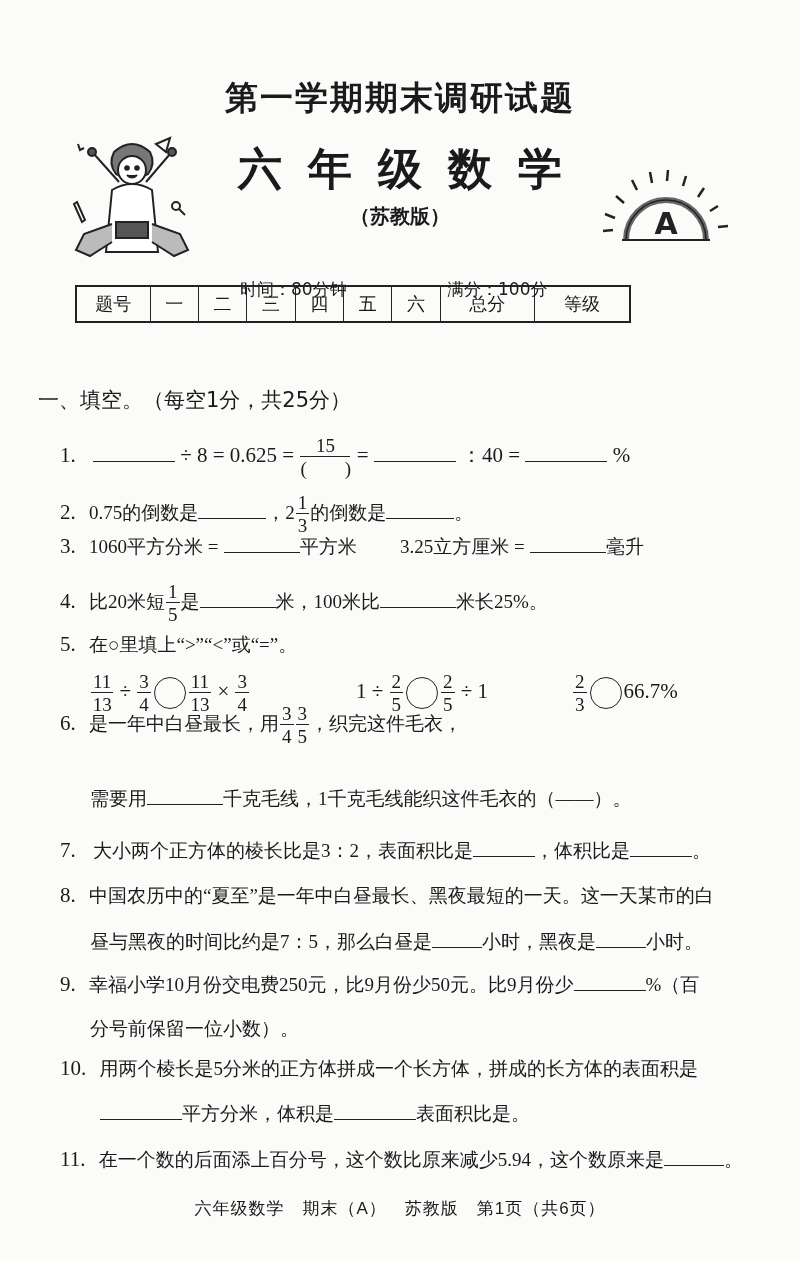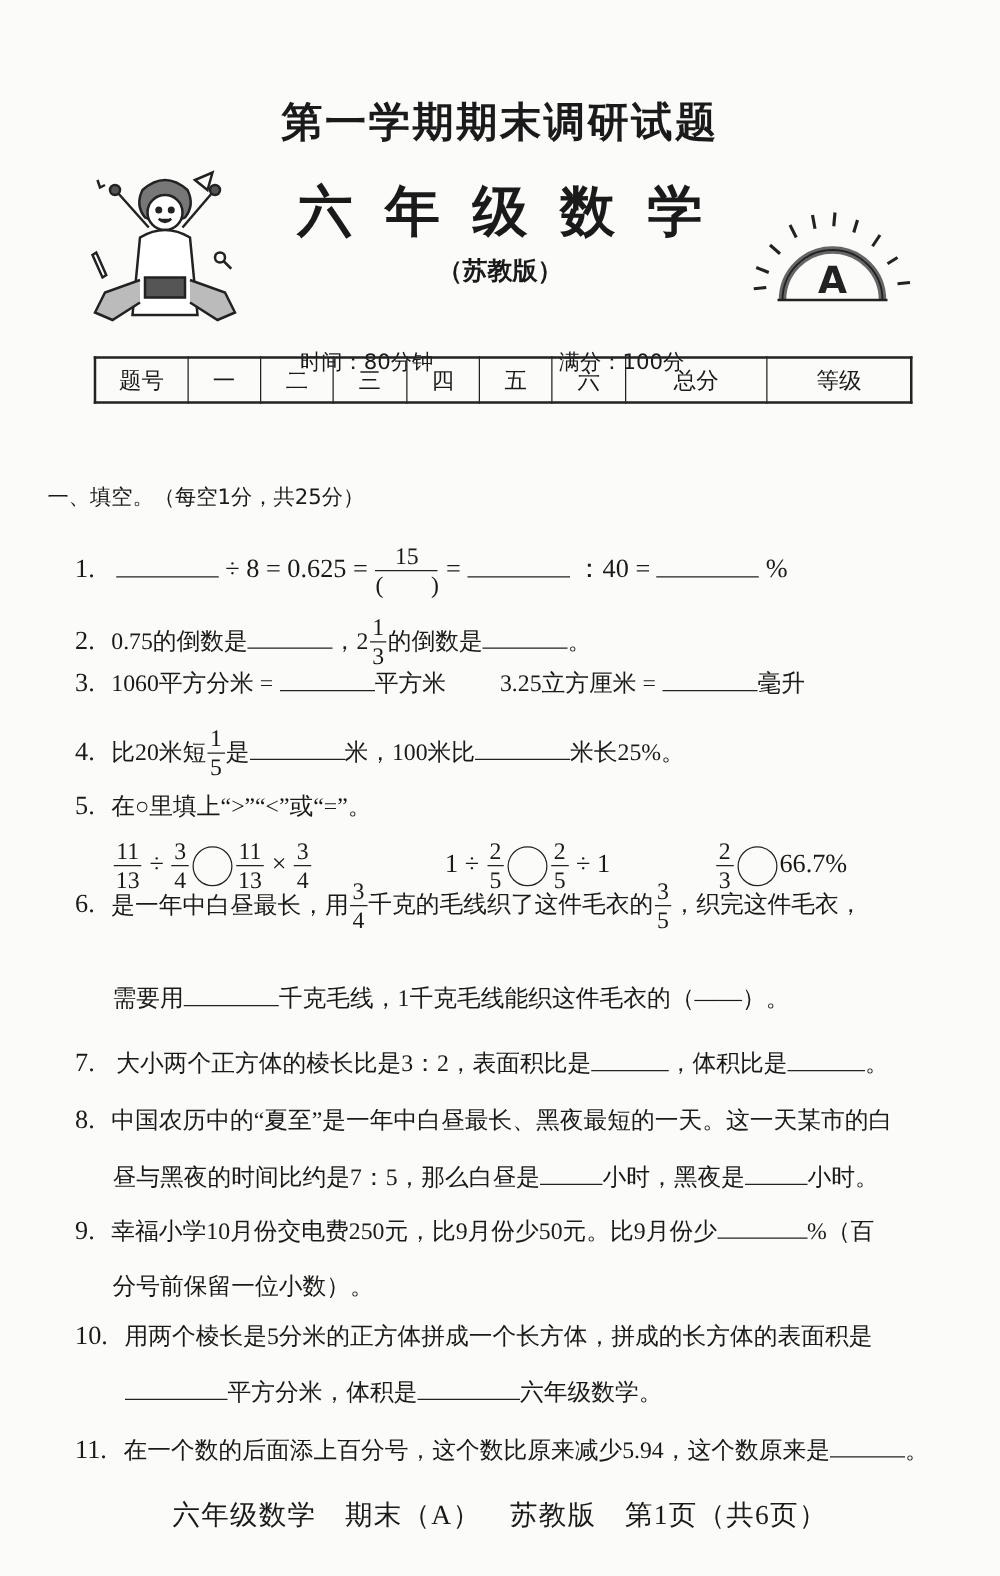--- a/index.html
+++ b/index.html
@@ -6,34 +6,34 @@
   html, body { width: 800px; height: 1261px; background: #fbfbf9; overflow: hidden; }
   body { position: relative; font-family: "Liberation Serif", "DejaVu Serif", serif; color: #1a1a1a; }
   .abs { position: absolute; }
   .exam-title { left: 0; width: 800px; top: 76px; text-align: center; font-size: 33px; font-weight: bold; letter-spacing: 2px; font-family: "DejaVu Serif", serif; }
   .subject-title { left: 0; width: 800px; top: 140px; text-align: center; font-size: 44px; font-weight: bold; letter-spacing: 26px; font-family: "DejaVu Sans", sans-serif; padding-left: 26px; }
   .edition { left: 0; width: 800px; top: 203px; text-align: center; font-size: 20px; font-weight: bold; font-family: "DejaVu Sans", sans-serif; }
   .meta-line { top: 243px; font-size: 17px; font-family: "DejaVu Sans", sans-serif; margin-top: 35px; }
   .mascot { left: 64px; top: 134px; width: 135px; height: 135px; }
   .badge { left: 598px; top: 168px; width: 136px; height: 80px; }
 
-  .score-table { left: 75px; top: 285px; width: 655px; border-collapse: collapse; border: 2px solid #222; }
+  .score-table { left: 75px; top: 285px; width: 556px; border-collapse: collapse; border: 2px solid #222; }
   .score-table td { border: 1.5px solid #222; text-align: center; font-size: 18px; height: 36px; }
   .score-table tr:nth-child(2) td { height: 44px; }
   .score-table td:first-child { width: 74px; }
 
-  .section-heading { left: 38px; top: 386px; font-size: 17px; font-family: "DejaVu Sans", sans-serif; }
+  .section-heading { left: 38px; top: 386px; font-size: 21px; font-family: "DejaVu Sans", sans-serif; }
   .q { font-size: 21px; white-space: nowrap; font-family: "Liberation Serif", serif; }
   .q .cn { font-family: Liberation Serif, serif; font-size: 19px; }
   .blank { display: inline-block; border-bottom: 1.5px solid #222; height: 18px; vertical-align: baseline; }
   .frac { display: inline-block; vertical-align: middle; text-align: center; line-height: 1; font-size: 19px; margin: 0 1px; }
   .frac .num { display: block; border-bottom: 1.5px solid #222; padding: 0 2px 1px; }
   .frac .den { display: block; padding-top: 2px; }
   .circle { display: inline-block; width: 32px; height: 32px; border: 1.5px solid #222; border-radius: 50%; vertical-align: middle; margin: 0 2px; }
-  .footer { left: 0; width: 800px; top: 1197px; text-align: center; font-size: 22px; font-family: Liberation Serif, serif; letter-spacing: 1px; }
+  .footer { left: 0; width: 800px; top: 1197px; text-align: center; font-size: 17px; font-family: Liberation Sans, sans-serif; letter-spacing: 1px; }
 </style>
 </head>
 <body>
 
 <div class="abs exam-title">第一学期期末调研试题</div>
 
 <svg class="abs mascot" viewBox="0 0 135 135">
   <g fill="none" stroke="#222" stroke-width="2">
     <path d="M50 18 q18 -16 36 0 q6 12 -2 22 q-16 8 -32 0 q-8 -10 -2 -22z" fill="#777"></path>
     <circle cx="68" cy="36" r="14" fill="#fff"></circle>
@@ -146,21 +146,21 @@
   <span>1 ÷</span>
   <span class="frac"><span class="num">2</span><span class="den">5</span></span><span class="circle"></span><span class="frac"><span class="num">2</span><span class="den">5</span></span>
   <span>÷ 1</span>
 </div>
 <div class="abs q" style="left:572px; top:672px;">
   <span class="frac"><span class="num">2</span><span class="den">3</span></span><span class="circle"></span><span>66.7%</span>
 </div>
 
 <div class="abs q" style="left:60px; top:704px;">
   <span>6.</span>
-  <span class="cn" style="margin-left:8px;">是一年中白昼最长，用</span><span class="frac"><span class="num">3</span><span class="den">4</span></span><span class="cn">千克的毛线织了这件毛衣的</span><span class="frac"><span class="num">3</span><span class="den">5</span></span><span class="cn">，织完这件毛衣，</span>
+  <span class="cn" style="margin-left:8px;">是一年中白昼最长，用</span><span class="frac"><span class="num">3</span><span class="den">4</span></span><span class="frac"><span class="num">3</span><span class="den">5</span></span><span class="cn">，织完这件毛衣，</span>
 </div>
 <div class="abs q" style="left:90px; top:786px;">
   <span class="cn">需要用</span><span class="blank" style="width:76px;"></span><span class="cn">千克毛线，1千克毛线能织这件毛衣的（——）。</span>
 </div>
 
 <div class="abs q" style="left:60px; top:838px;">
   <span>7.</span>
   <span class="cn" style="margin-left:12px;">大小两个正方体的棱长比是3：2，表面积比是</span><span class="blank" style="width:62px;"></span><span class="cn">，体积比是</span><span class="blank" style="width:62px;"></span><span class="cn">。</span>
 </div>
 
@@ -178,21 +178,21 @@
 </div>
 <div class="abs q" style="left:90px; top:1016px;">
   <span class="cn">分号前保留一位小数）。</span>
 </div>
 
 <div class="abs q" style="left:60px; top:1056px;">
   <span>10.</span>
   <span class="cn" style="margin-left:8px;">用两个棱长是5分米的正方体拼成一个长方体，拼成的长方体的表面积是</span>
 </div>
 <div class="abs q" style="left:100px; top:1101px;">
-  <span class="blank" style="width:82px;"></span><span class="cn">平方分米，体积是</span><span class="blank" style="width:82px;"></span><span class="cn">六年级数学。</span>
+  <span class="blank" style="width:82px;"></span><span class="cn">平方分米，体积是</span><span class="blank" style="width:82px;"></span><span class="cn">表面积比是。</span>
 </div>
 
 <div class="abs q" style="left:60px; top:1147px;">
   <span>11.</span>
   <span class="cn" style="margin-left:8px;">在一个数的后面添上百分号，这个数比原来减少5.94，这个数原来是</span><span class="blank" style="width:60px;"></span><span class="cn">。</span>
 </div>
 
 <div class="abs footer">六年级数学　期末（A）　苏教版　第1页（共6页）</div>
 
 </body></html>

